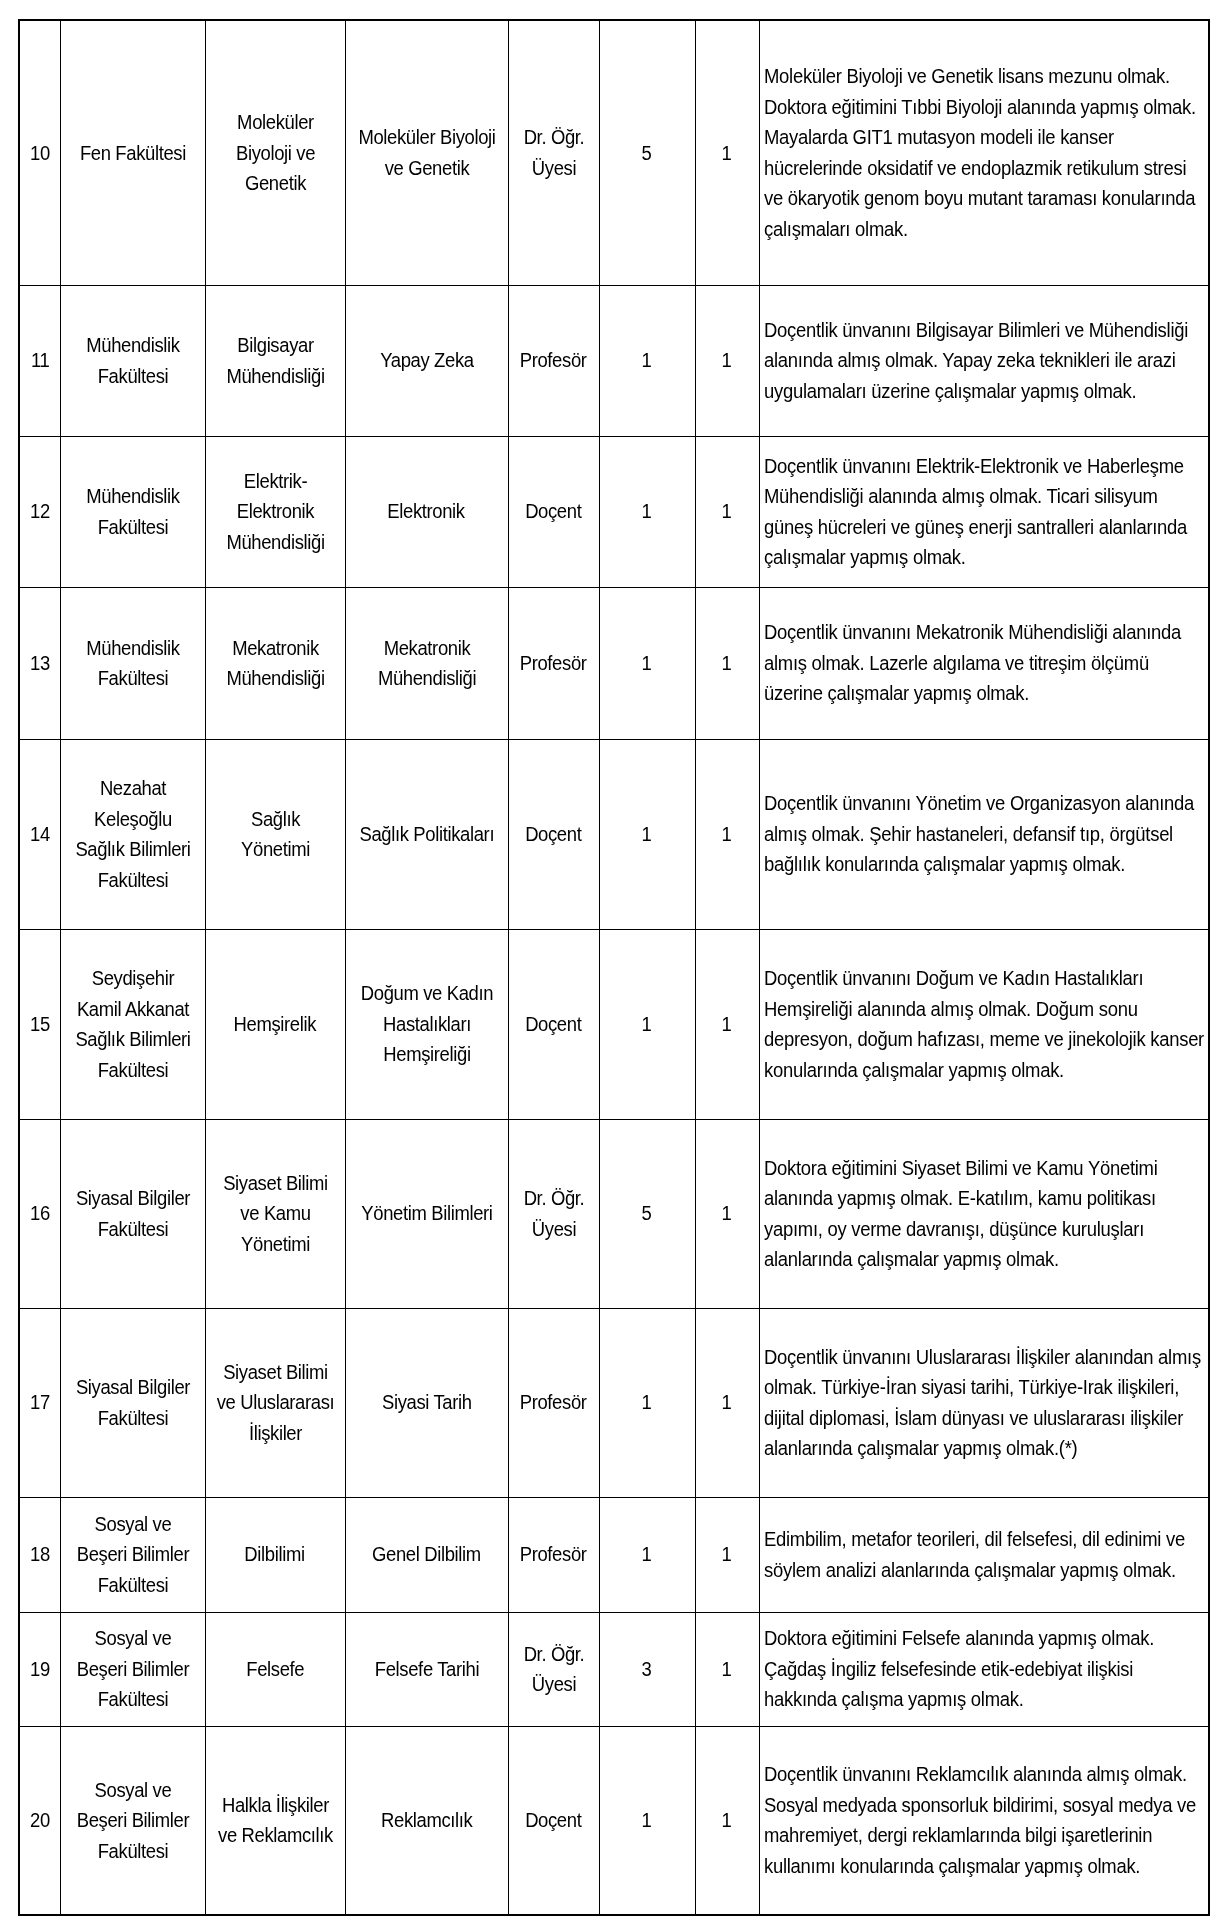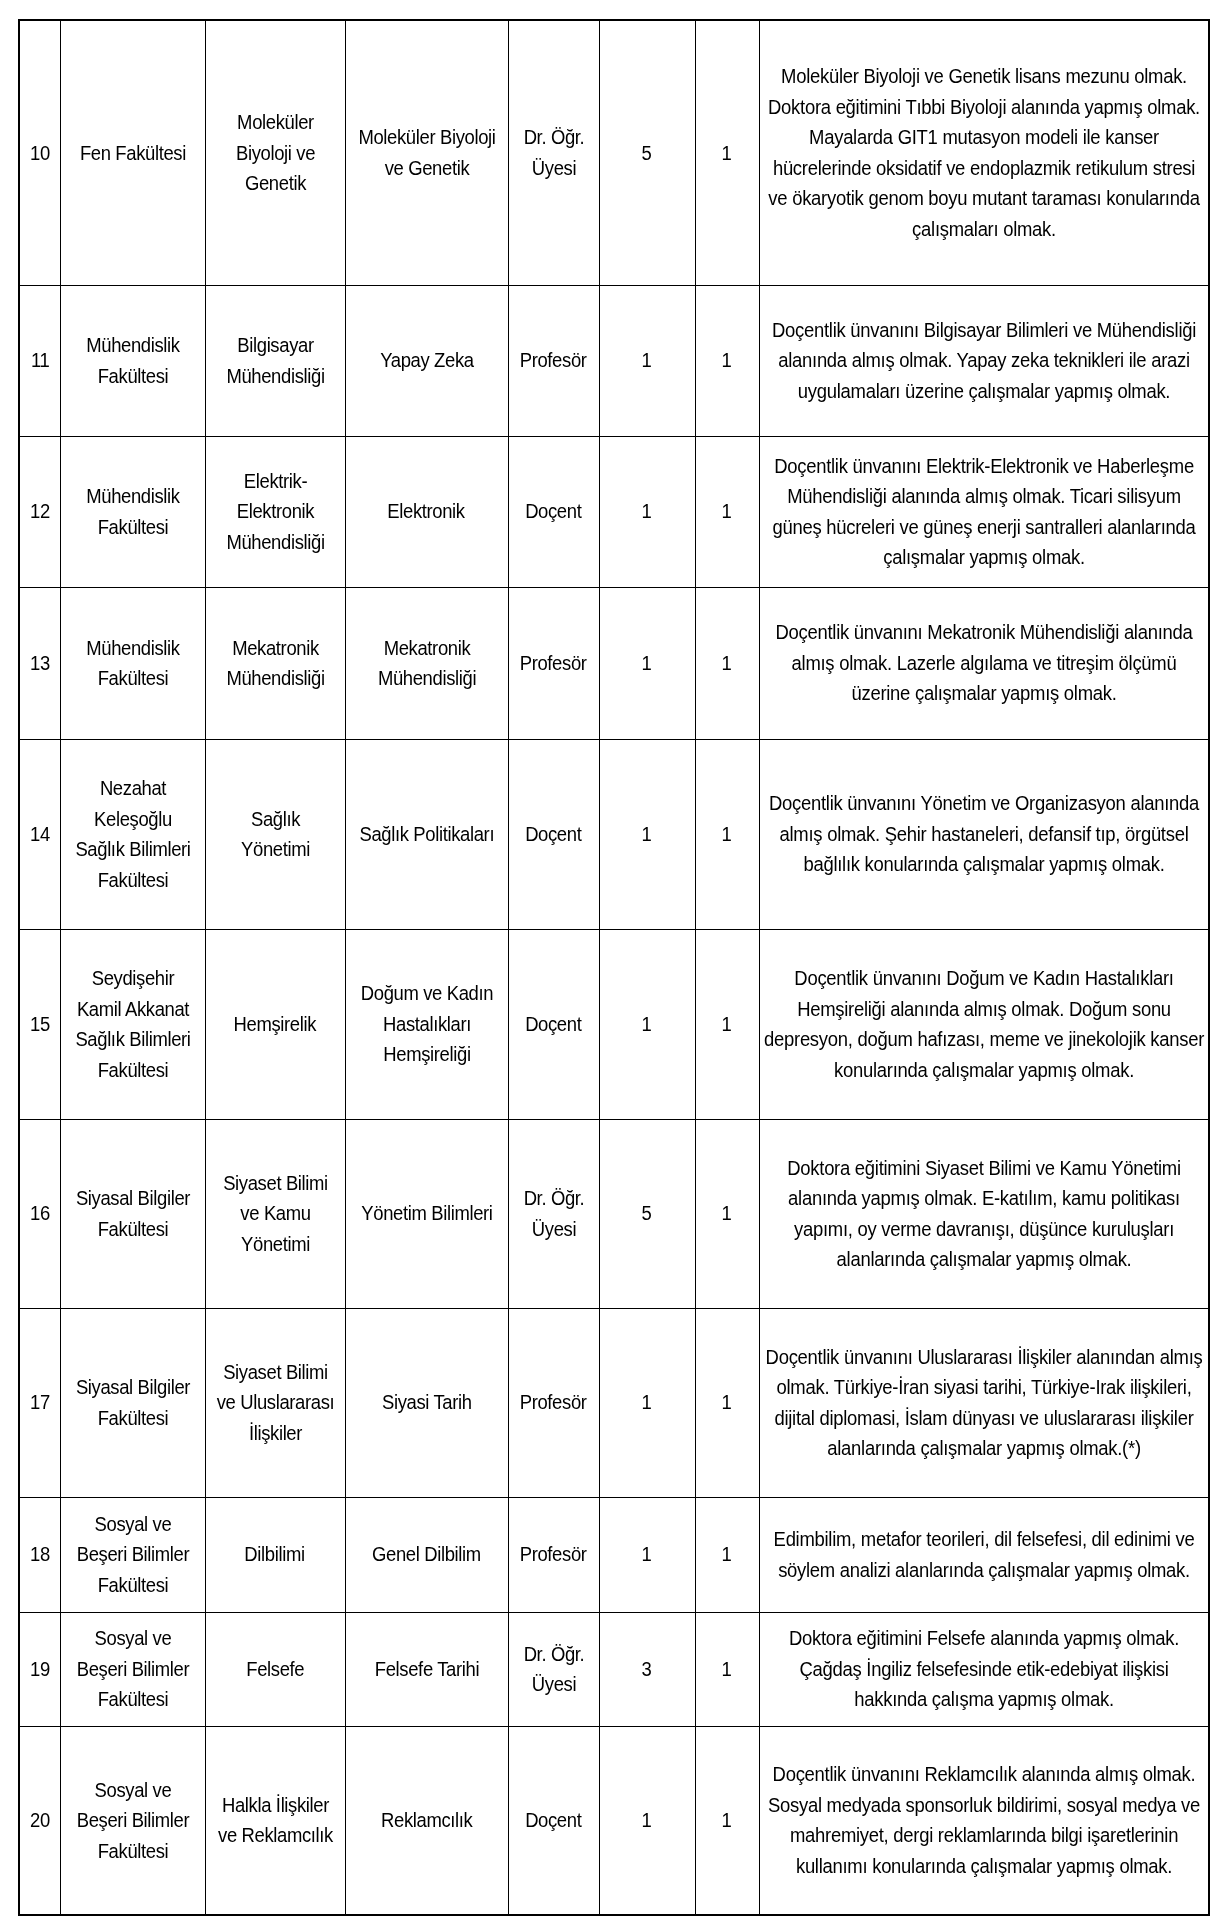--- a/index.html
+++ b/index.html
@@ -15,21 +15,21 @@
     border: 1.5px solid #000;
     font-size: 20.5px;
     line-height: 30.5px;
     padding: 0 2px;
     vertical-align: middle;
     text-align: center;
     transform-origin: center;
     letter-spacing: -0.4px;
   }
   table.staff-table td.req {
-    text-align: center;
+    text-align: left;
     padding: 0 4px 0 4px;
     letter-spacing: -0.3px;
   }
   .cell-text { display: inline-block; transform: scaleX(0.9); transform-origin: center; white-space: normal; }
   td.req .cell-text { transform-origin: left center; width: 111%; }
   col.c-no { width: 41px; }
   col.c-fac { width: 145px; }
   col.c-dept { width: 140px; }
   col.c-field { width: 163px; }
   col.c-title { width: 91px; }

